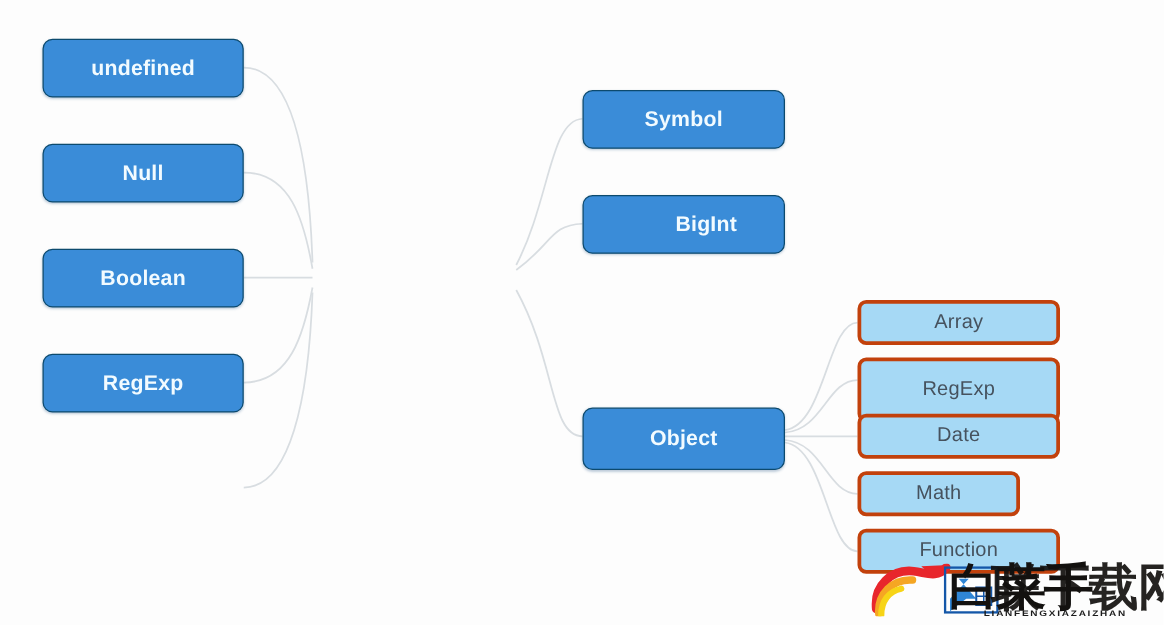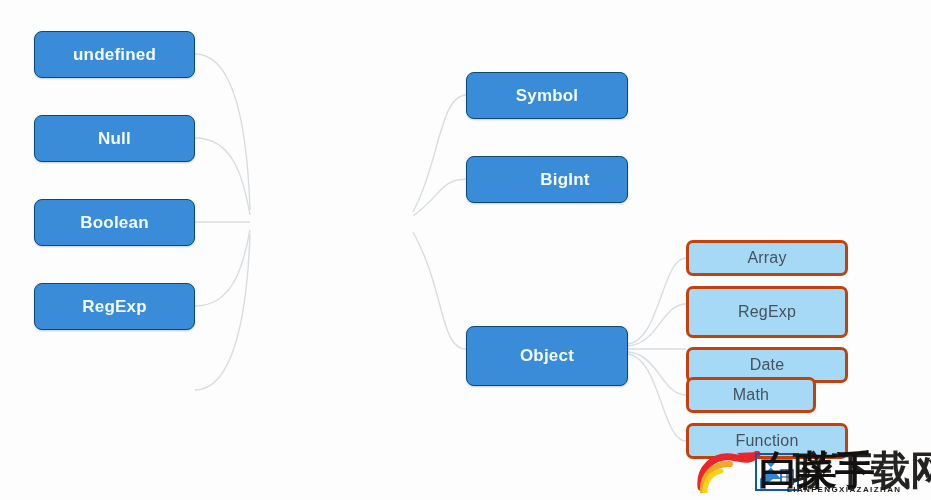--- a/index.html
+++ b/index.html
@@ -139,31 +139,31 @@
     <span>RegExp</span>
   </div>
 
 
   <div class="node node-primary" style="left:466px;top:72px;width:162px;height:47px;">
     <span>Symbol</span>
   </div>
   <div class="node node-primary" style="left:466px;top:156px;width:162px;height:47px;padding-left:36px;">
     <span>BigInt</span>
   </div>
-  <div class="node node-primary" style="left:466px;top:326px;width:162px;height:60px;">
+  <div class="node node-primary" style="left:466px;top:326px;width:162px;height:50px;">
     <span>Object</span>
   </div>
 
   <div class="node node-sub" style="left:686px;top:240px;width:162px;height:36px;">
     <span>Array</span>
   </div>
   <div class="node node-sub" style="left:686px;top:286px;width:162px;height:52px;">
     <span>RegExp</span>
   </div>
-  <div class="node node-sub" style="left:686px;top:331px;width:162px;height:36px;margin-top:16px;">
+  <div class="node node-sub" style="left:686px;top:331px;width:162px;height:36px;">
     <span>Date</span>
   </div>
   <div class="node node-sub" style="left:686px;top:377px;width:130px;height:36px;">
     <span>Math</span>
   </div>
   <div class="node node-sub" style="left:686px;top:423px;width:162px;height:36px;">
     <span>Function</span>
   </div>
 
   <div id="watermark">

